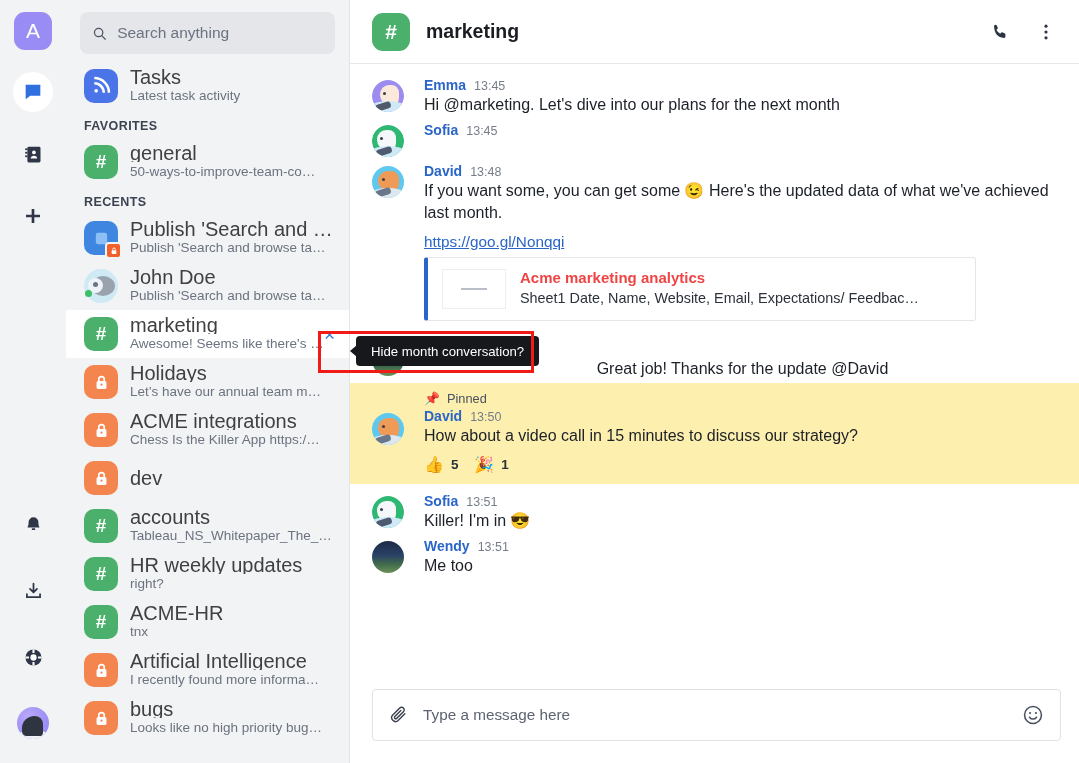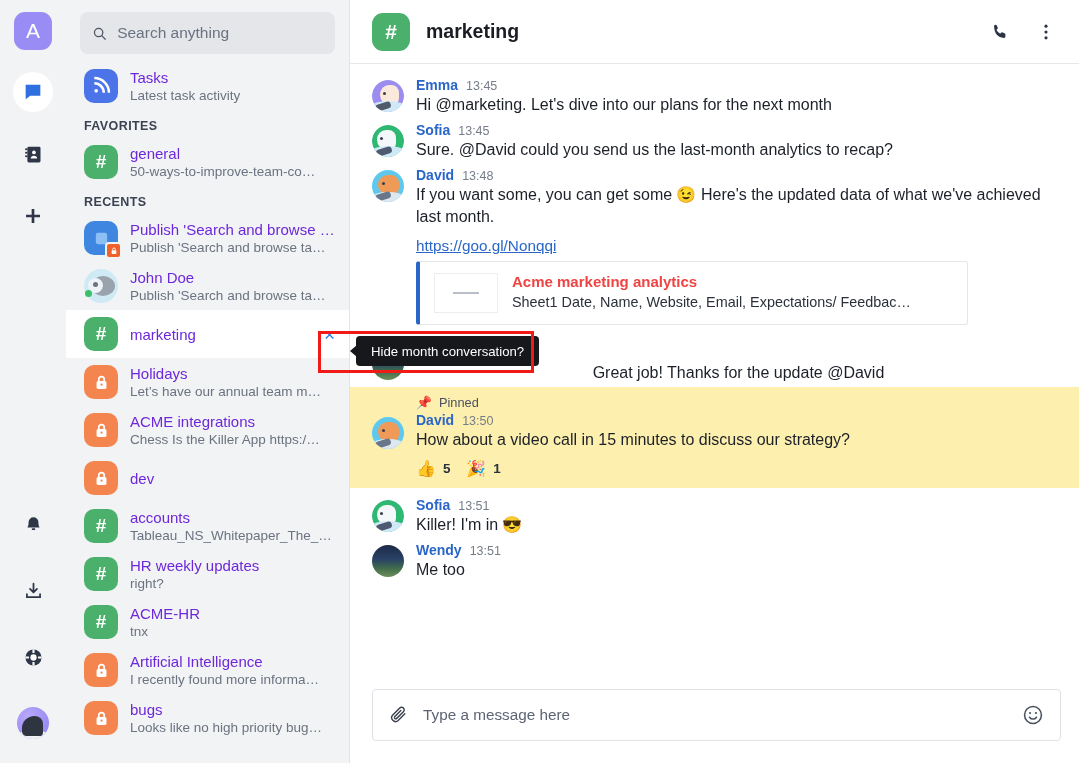--- a/index.html
+++ b/index.html
@@ -78,21 +78,21 @@
     width: 34px; height: 34px; border-radius: 10px; flex: 0 0 34px;
     display: flex; align-items: center; justify-content: center;
     color: #fff; font-size: 19px; font-weight: 600; position: relative;
   }
   .icon-sq.green { background: #4cb06d; }
   .icon-sq.orange { background: #f5854f; }
   .icon-sq.blue { background: #3f86e0; }
   .icon-sq.rss { background: #4a74e8; }
   .row-text { min-width: 0; flex: 1 1 auto; }
   .row-title {
-    font-size: 15px; color: #6d28d9; line-height: 17px;
+    font-size: 20px; color: #404040; line-height: 17px;
     white-space: nowrap; overflow: hidden; text-overflow: ellipsis;
   }
   .row-sub {
     font-size: 13.5px; color: #6b7280; line-height: 17px; margin-top: 1px;
     white-space: nowrap; overflow: hidden; text-overflow: ellipsis;
   }
   .avatar-img { width: 34px; height: 34px; border-radius: 50%; flex: 0 0 34px; position: relative; overflow: hidden; }
   .lock-badge {
     position: absolute; right: -4px; bottom: -4px;
     width: 17px; height: 17px; background: #f0622a; border-radius: 4px;
@@ -112,21 +112,21 @@
   .main { flex: 1 1 auto; height: 763px; display: flex; flex-direction: column; background: #fff; }
   .chat-header {
     height: 64px; flex: 0 0 64px; display: flex; align-items: center;
     padding: 0 18px 0 22px; border-bottom: 1px solid #e6e8ec; gap: 16px;
   }
   .chat-title { font-size: 19.5px; font-weight: 700; color: #1a1d23; }
   .hdr-spacer { flex: 1 1 auto; }
   .hdr-btn { width: 30px; height: 30px; display: flex; align-items: center; justify-content: center; color: #2c3444; }
 
   .messages { flex: 1 1 auto; overflow: hidden; padding-top: 10px; }
-  .msg { display: flex; gap: 12px; padding: 3px 18px 3px 22px; }
+  .msg { display: flex; gap: 20px; padding: 3px 18px 3px 22px; }
   .msg-avatar { width: 32px; height: 32px; border-radius: 50%; flex: 0 0 32px; position: relative; overflow: hidden; margin-top: 3px; }
   .msg-body { flex: 1 1 auto; min-width: 0; }
   .msg-meta { display: flex; align-items: baseline; gap: 8px; }
   .msg-author { font-size: 14px; font-weight: 700; color: #2a66c8; }
   .msg-time { font-size: 12.5px; color: #767d8a; }
   .msg-text { font-size: 16px; color: #1c2028; line-height: 22px; margin-top: 1px; }
   .msg-link { color: #2a66c8; font-size: 15.3px; display: inline-block; margin-top: 9px; }
 
   .preview {
     margin-top: 6px; border: 1px solid #e4e6ea; border-left: 4px solid #2a66c8;
@@ -305,20 +305,21 @@
         <div class="row-text">
           <div class="row-title">John Doe</div>
           <div class="row-sub">Publish 'Search and browse ta…</div>
         </div>
       </div>
 
       <div class="row selected">
         <div class="icon-sq green">#</div>
         <div class="row-text">
           <div class="row-title">marketing</div>
+          <div class="row-sub">Awesome! Seems like there's …</div>
         </div>
         <div class="row-close">×</div>
       </div>
 
       <div class="row">
         <div class="icon-sq orange">
           <svg width="17" height="17" viewBox="0 0 24 24">
               <rect x="5" y="10" width="14" height="11" rx="2.4" fill="#fff"></rect>
               <path d="M8.2 10.2V7.4a3.8 3.8 0 0 1 7.6 0v2.8" stroke="#fff" stroke-width="2.4" fill="none"></path>
               <circle cx="12" cy="15" r="1.5" fill="#f5854f"></circle>
@@ -457,21 +458,20 @@
           <div style="position:absolute;left:5px;top:5px;width:19px;height:20px;background:#f5f8fa;border-radius:55% 45% 40% 60%;"></div>
           <div style="position:absolute;left:8px;top:12px;width:3px;height:3px;background:#3a3f4a;border-radius:50%;"></div>
           <div style="position:absolute;left:0;bottom:0;width:32px;height:11px;background:#cfe9f7;border-radius:50% 50% 0 0;"></div>
           <div style="position:absolute;left:4px;bottom:2px;width:16px;height:7px;background:#4e5a70;border-radius:3px;transform:rotate(-18deg);"></div>
         </div>
         <div class="msg-body">
           <div class="msg-meta">
             <span class="msg-author">Sofia</span>
             <span class="msg-time">13:45</span>
           </div>
-          <div class="msg-text">Sure. @David could you send us the last-month analytics to recap?</div>
         </div>
       </div>
 
       <div class="msg">
         <div class="msg-avatar" style="background:#5ec8ee;">
           <div style="position:absolute;left:6px;top:5px;width:21px;height:20px;background:#f09a57;border-radius:55% 45% 40% 60%;"></div>
           <div style="position:absolute;left:10px;top:12px;width:3px;height:3px;background:#3a3f4a;border-radius:50%;"></div>
           <div style="position:absolute;left:0;bottom:0;width:32px;height:10px;background:#dce7f0;border-radius:50% 50% 0 0;"></div>
           <div style="position:absolute;left:3px;bottom:2px;width:16px;height:7px;background:#6a7689;border-radius:3px;transform:rotate(-18deg);"></div>
         </div>

